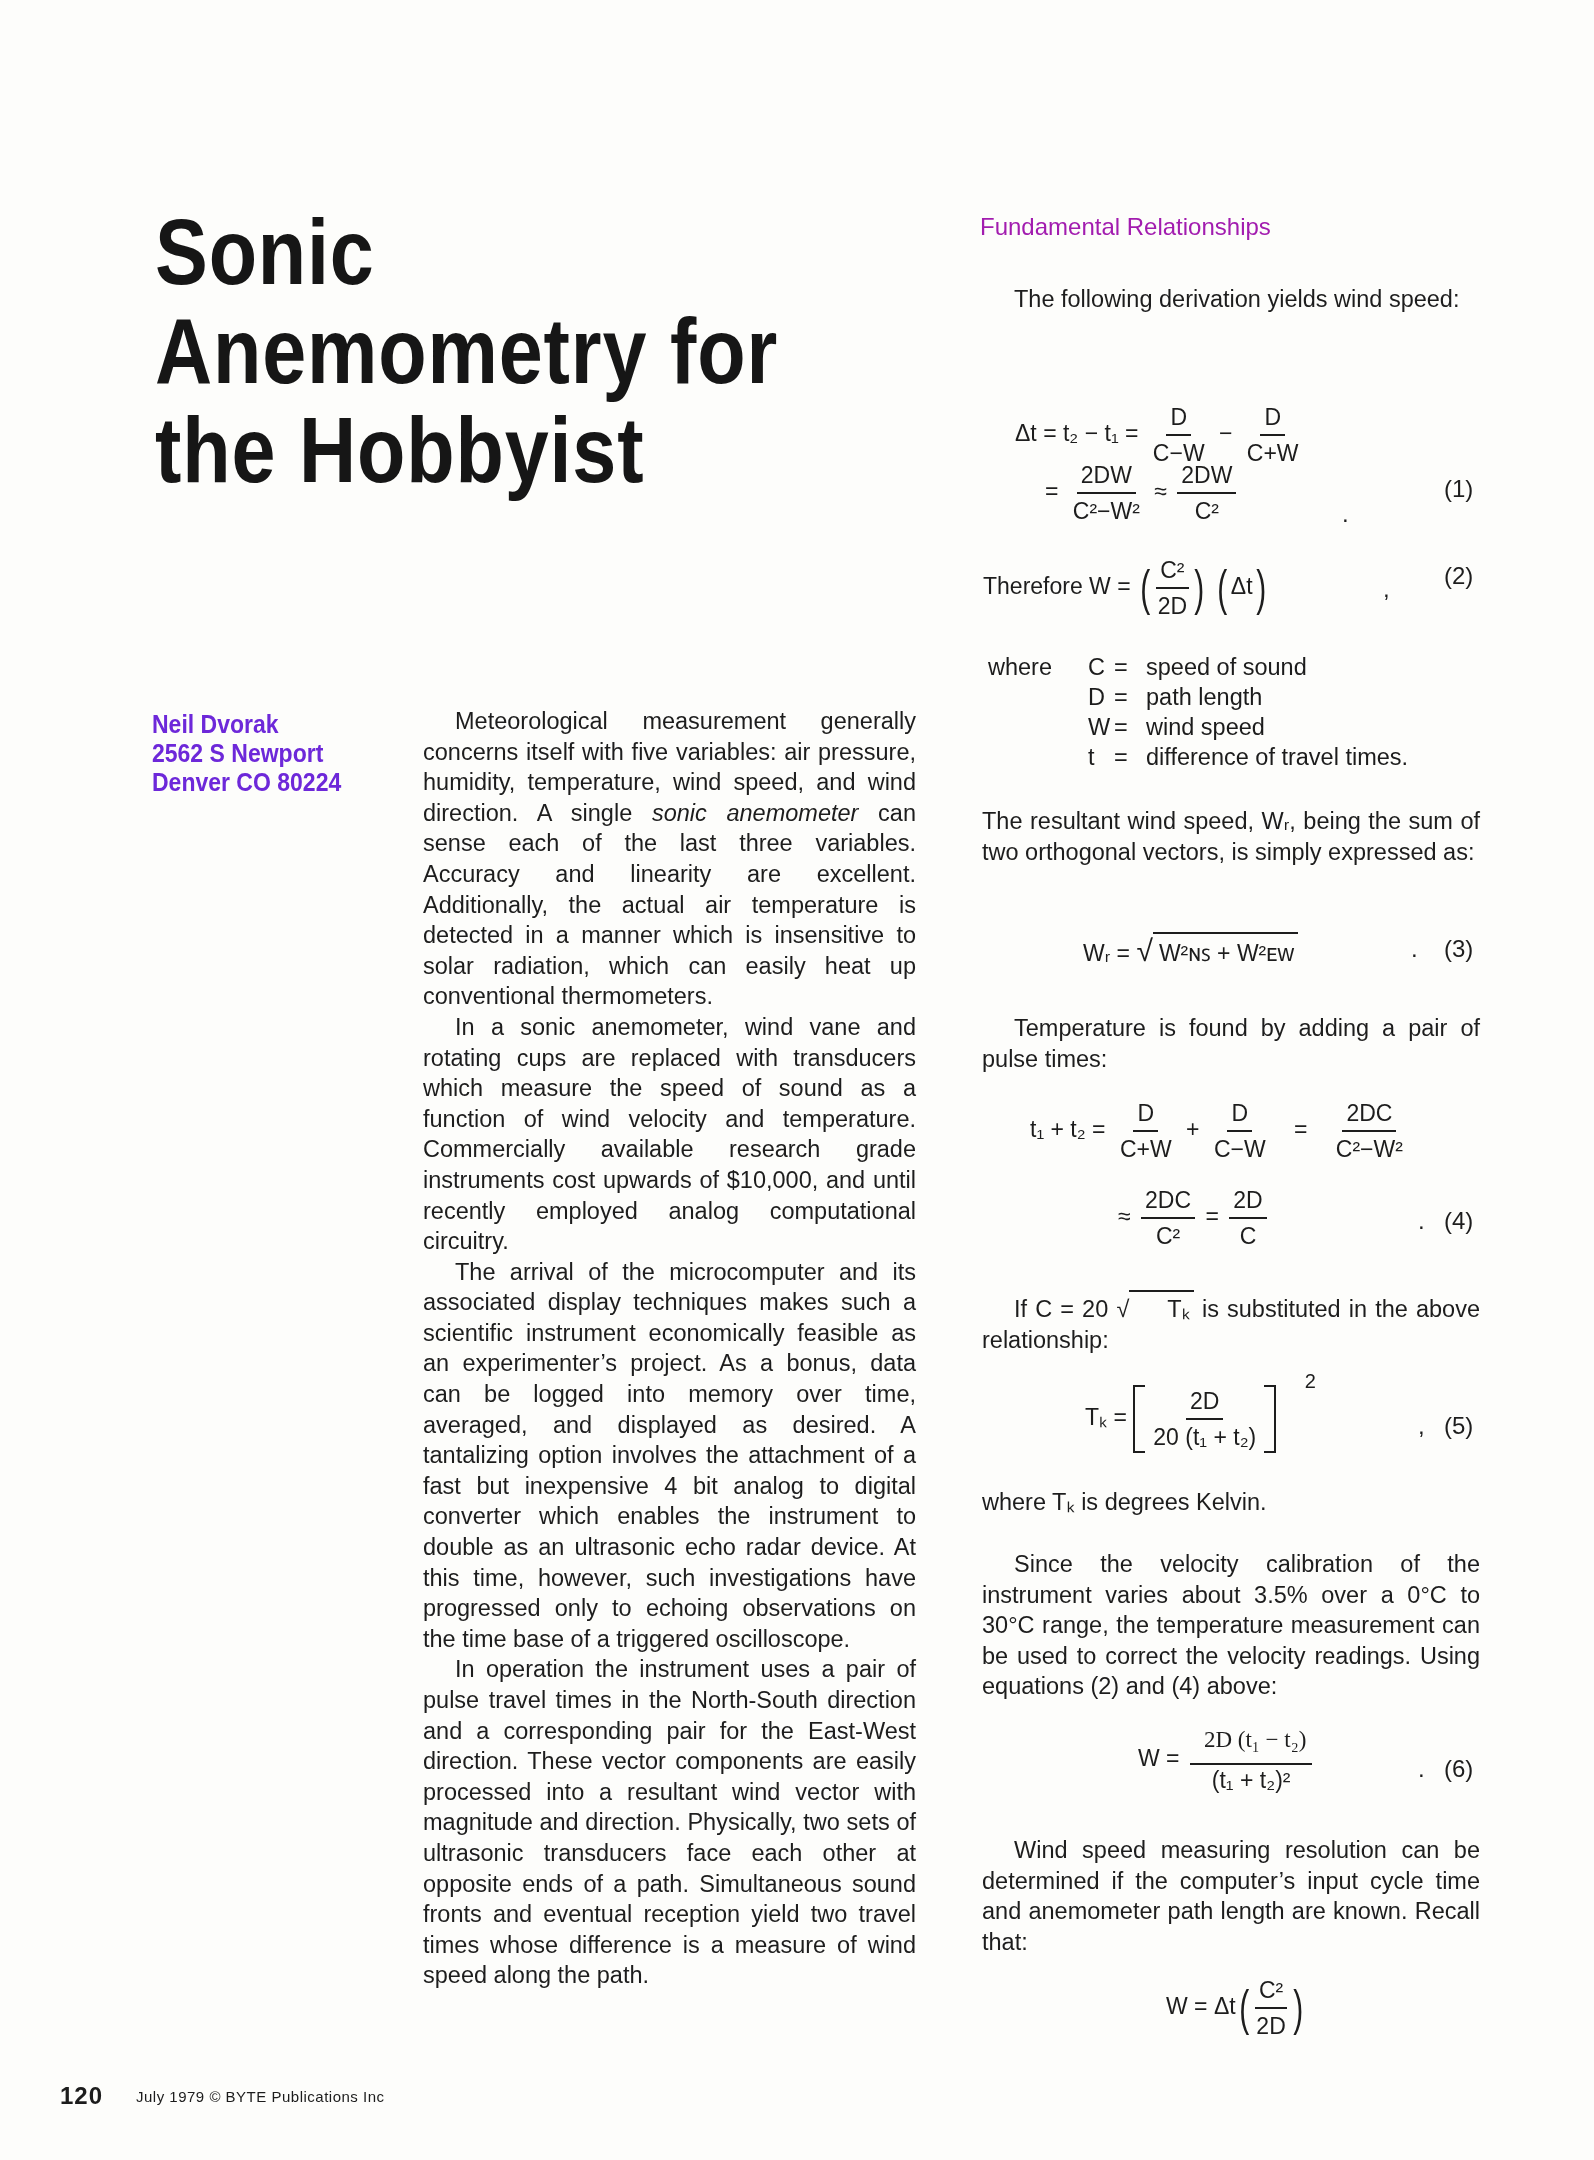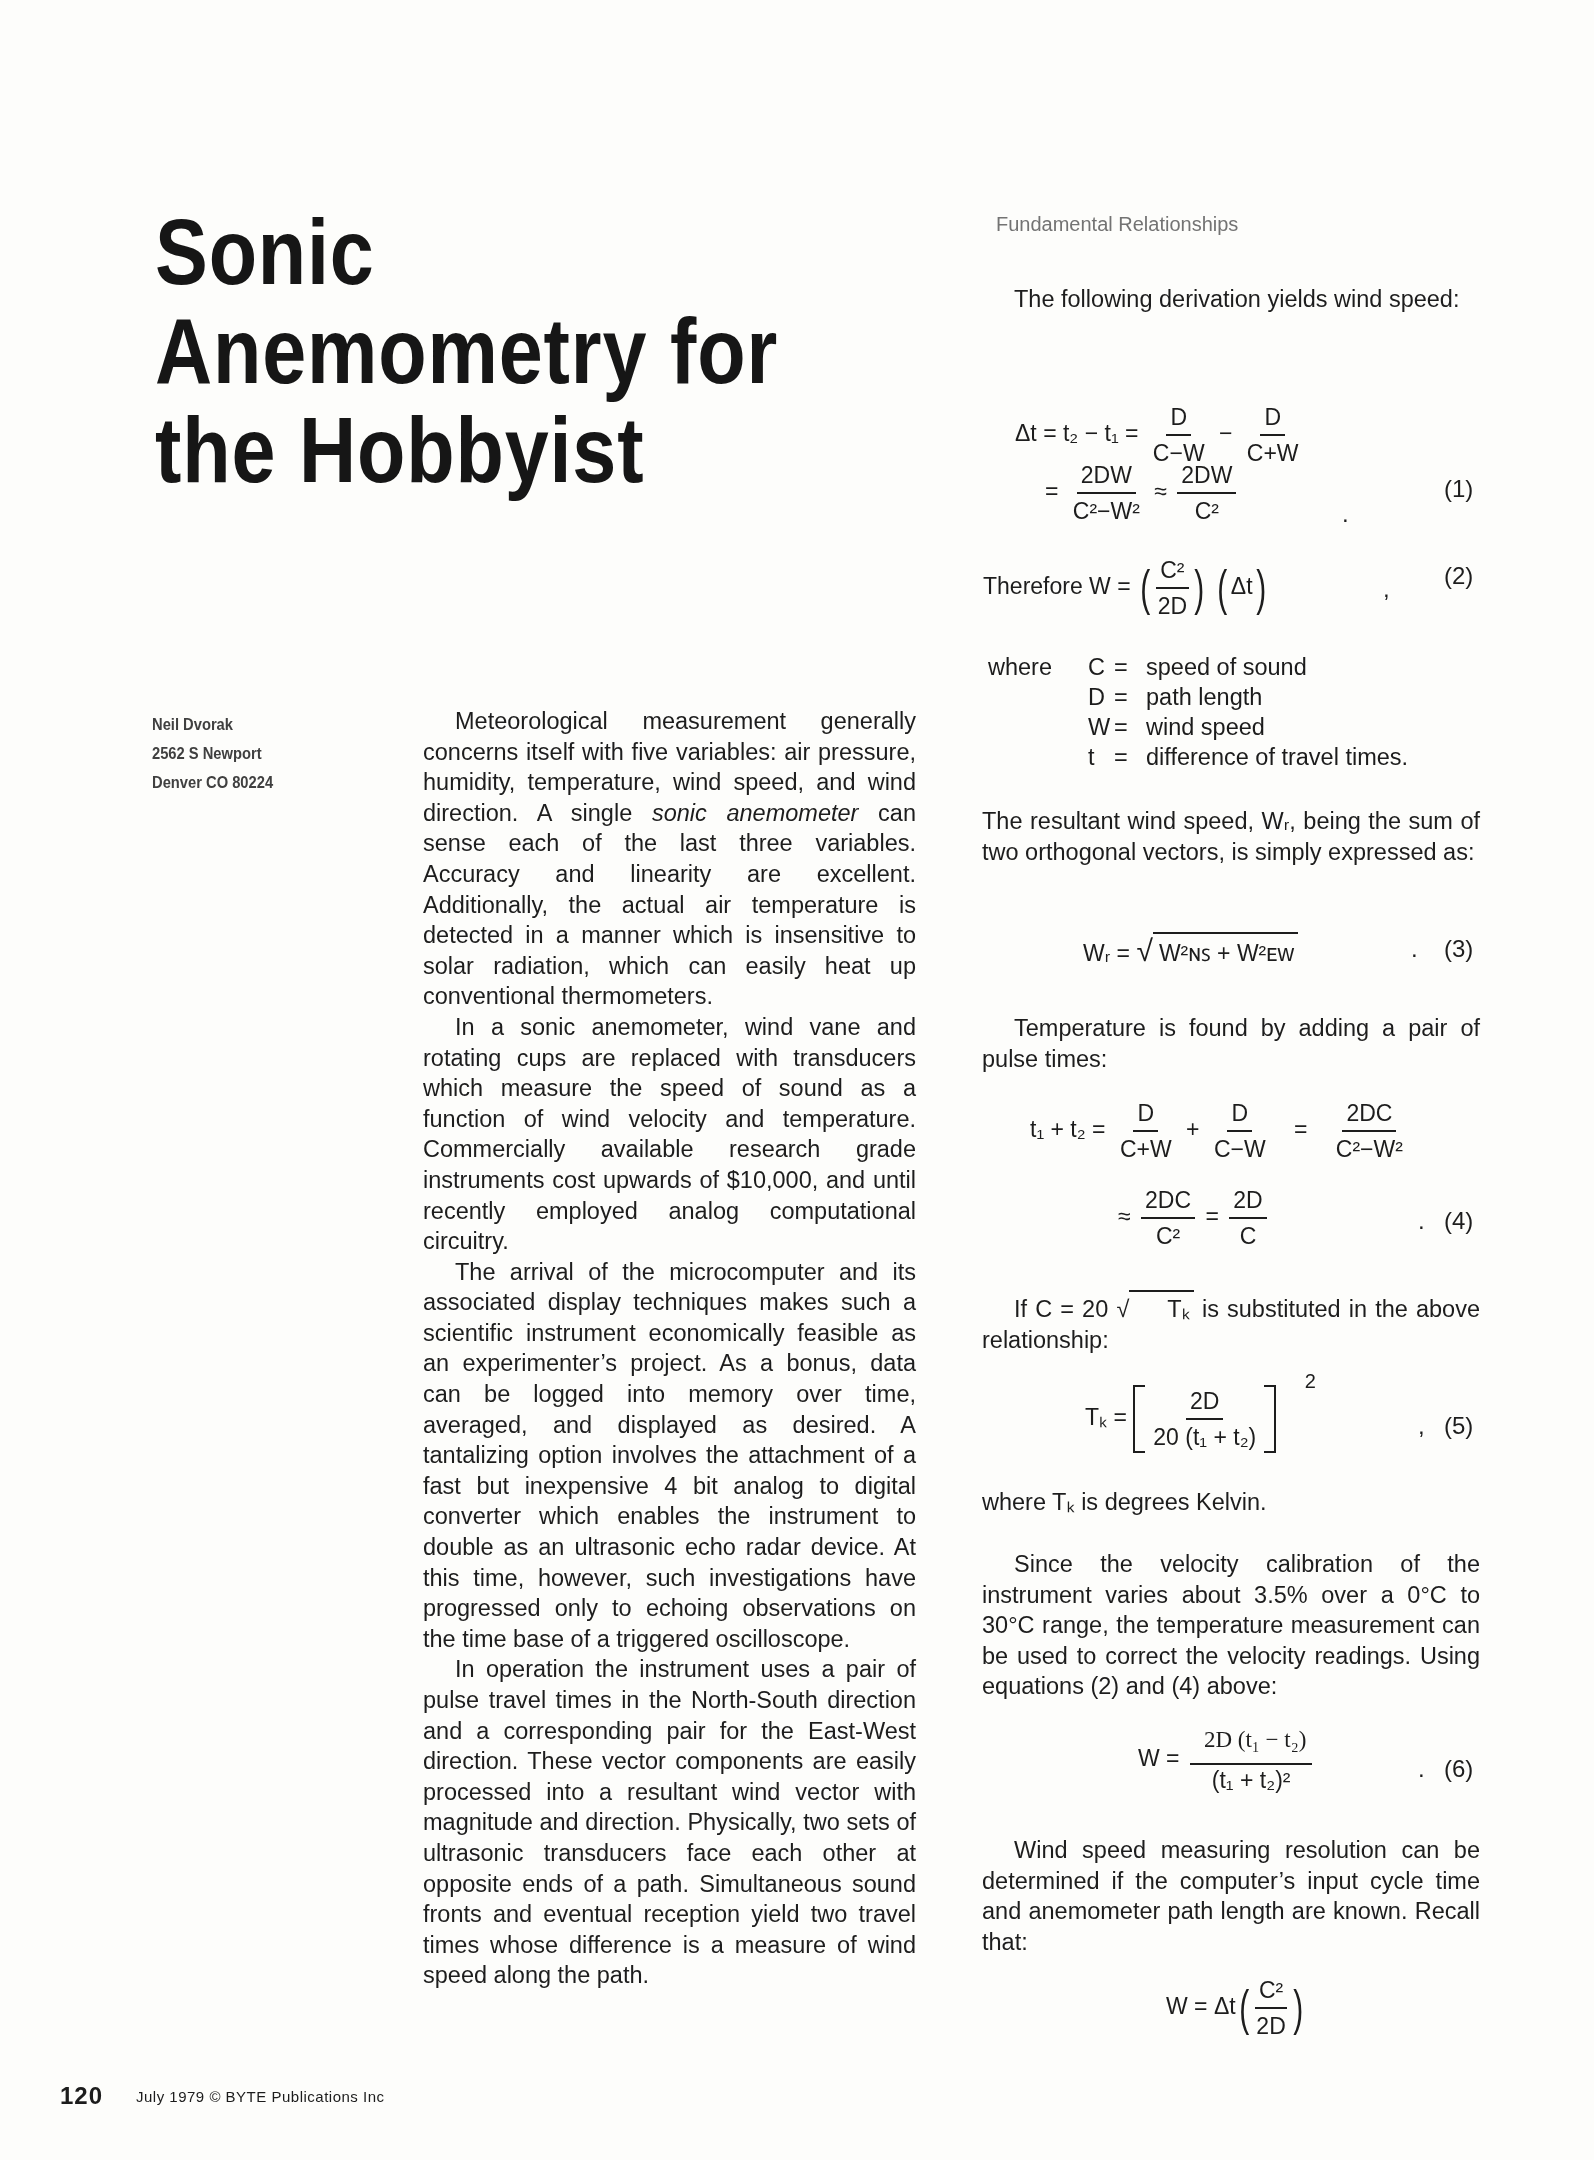--- a/index.html
+++ b/index.html
@@ -7,28 +7,28 @@
     width:1594px; height:2160px; position:relative; overflow:hidden;
     background:#fdfdfb; color:#1c1c1c;
     font-family:"Liberation Sans", sans-serif;
   }
   .abs { position:absolute; }
   .title-line {
     position:absolute; left:155px; font-weight:bold; font-size:92px;
     line-height:1; white-space:nowrap; color:#161616;
     transform-origin:left top; transform:scaleX(0.86); letter-spacing:1px;
   }
-  .author { left:152px; top:710px; font-weight:bold; font-size:16px; line-height:29px; color:#404040; }
+  .author { left:152px; top:710px; font-weight:bold; font-size:25px; line-height:29px; color:#6d28d9; }
   .author div { transform:scaleX(0.92); transform-origin:left; white-space:nowrap; }
   .col { font-size:23.5px; line-height:30.6px; color:#1d1d1d; text-align:justify; }
   .col p { margin:0; text-indent:0; }
   .col p.ind { text-indent:32px; }
   .left-col { left:423px; top:706px; width:493px; }
   .right-col { left:982px; width:498px; }
-  .heading { font-size:20px; left:980px; top:213px; color:#737373;margin-left:16px; }
+  .heading { font-size:24px; left:980px; top:213px; color:#a21caf; }
   .eq { position:absolute; font-size:23px; color:#1d1d1d; white-space:nowrap; }
   .eqnum { position:absolute; font-size:24px; color:#1d1d1d; }
   .frac { display:inline-flex; flex-direction:column; align-items:center; vertical-align:middle; margin:0 4px; }
   .frac .num { padding:0 4px 2px; border-bottom:2.5px solid #1d1d1d; line-height:30px; }
   .frac .den { padding:2px 4px 0; line-height:30px; }
   sub, sup { font-size:15px; }
   .paren { font-size:50px; font-weight:200; vertical-align:middle; line-height:1; transform:scaleX(0.6); display:inline-block; }
   .bracket { display:inline-block; vertical-align:middle; width:10px; height:64px; border:2.5px solid #1d1d1d; }
   .bracket.l { border-right:none; }
   .bracket.r { border-left:none; }

